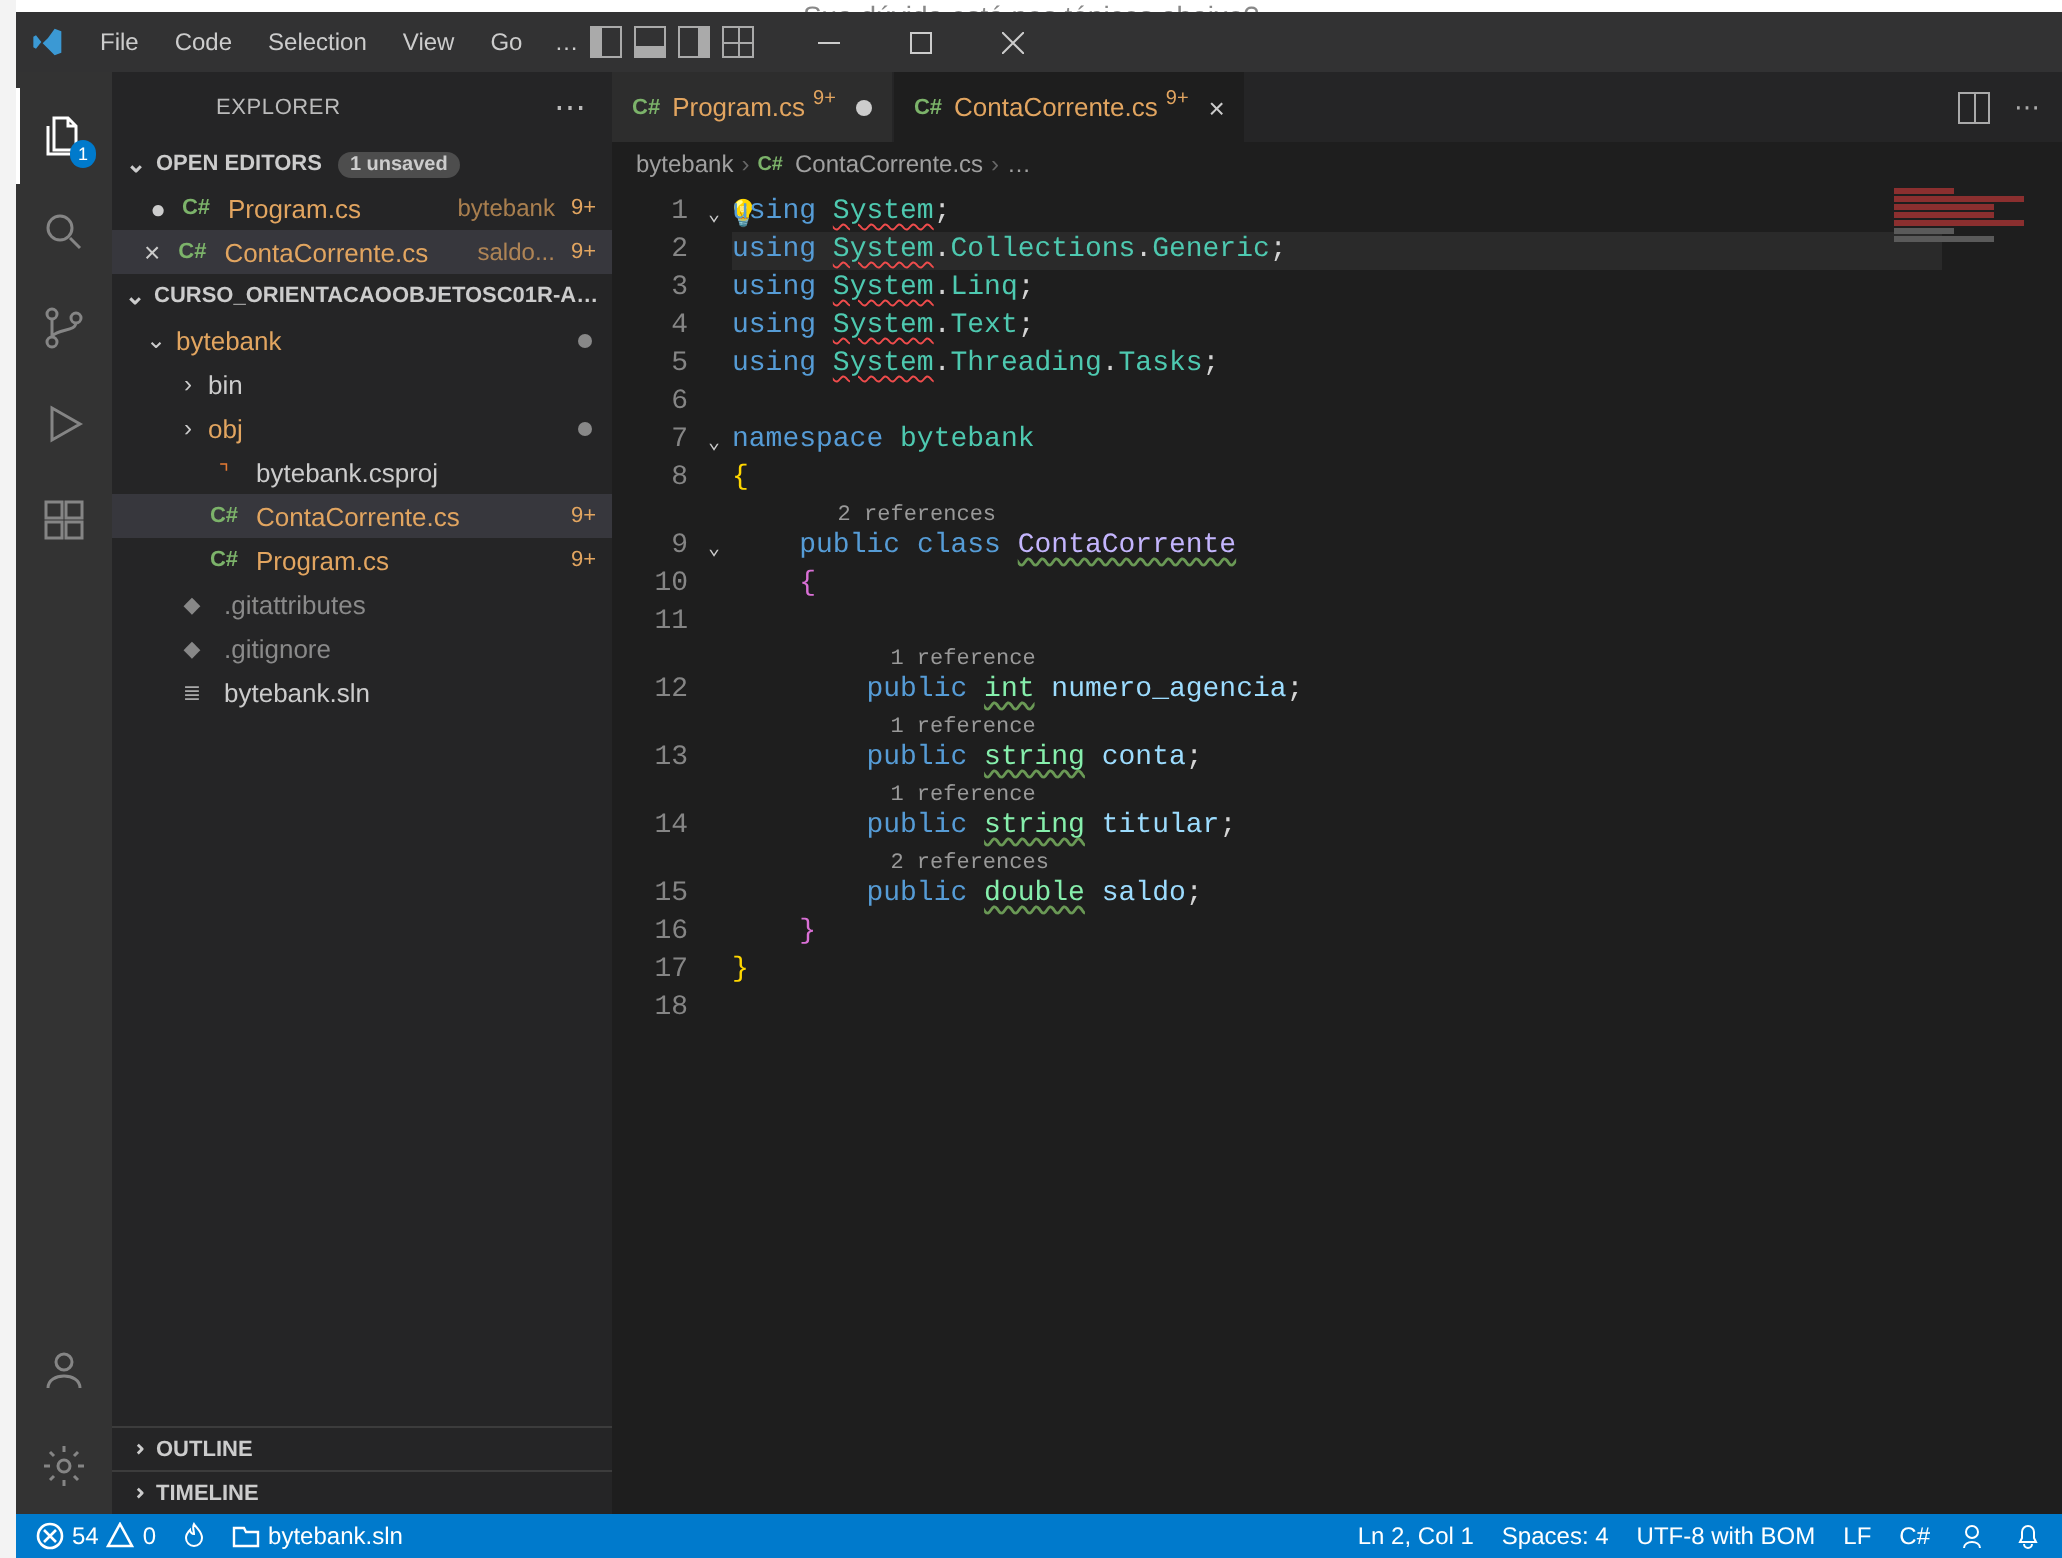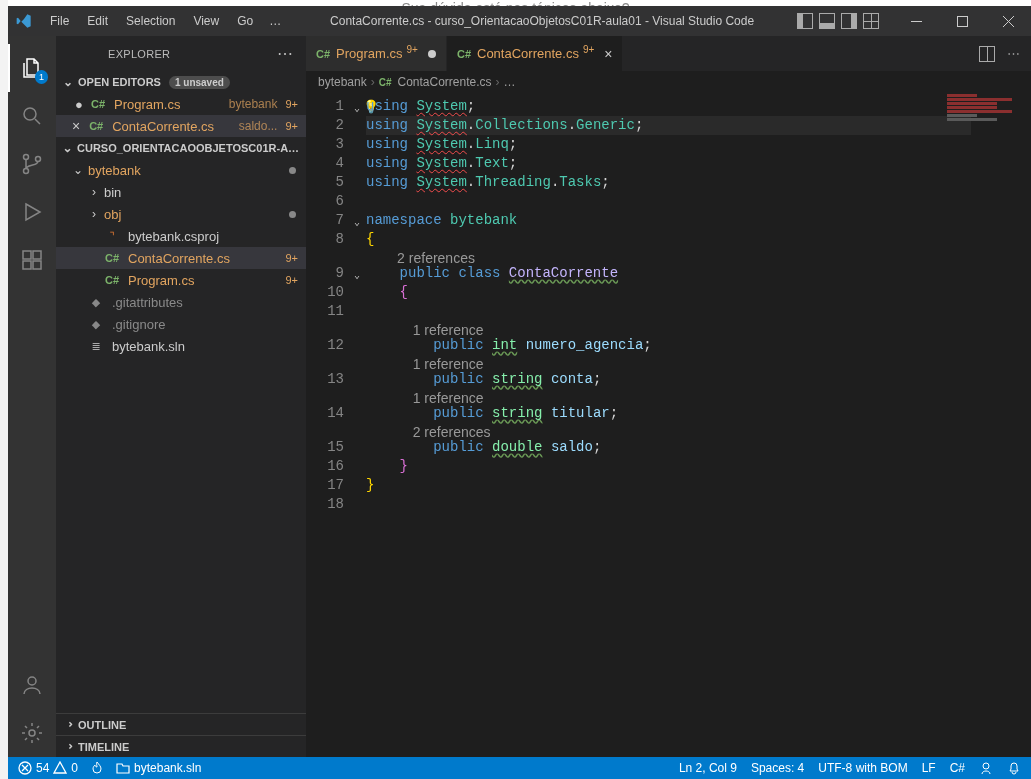--- a/index.html
+++ b/index.html
@@ -83,21 +83,21 @@
 .breadcrumb .sep { color:#666; }
 .breadcrumb .cs-small { color:#7cb36a; font-size:10px; font-weight:700; margin-right:2px;}
 
 .editor { flex:1; position:relative; font-family:Consolas, "Courier New", monospace; font-size:14px; line-height:19px; }
 .gutter { position:absolute; left:0; top:0; bottom:0; width:56px; text-align:right; color:#858585; padding-top:4px; }
 .gutter .ln { height:19px; padding-right:18px; position:relative; }
 .gutter .fold { position:absolute; right:2px; top:2px; color:#ccc; font-size:10px; transform:rotate(0); }
 .gutter .bulb { position:absolute; right:-18px; top:1px; font-size:13px;}
 .code { position:absolute; left:60px; right:60px; top:4px; white-space:pre; }
 .code .line { height:19px; }
-.code .codelens { height:15px; font-size:14px; color:#999; padding-left:0; font-family:Liberation Sans, sans-serif;}
+.code .codelens { height:15px; font-size:11px; color:#999; padding-left:0; font-family:Liberation Mono, monospace;}
 .squiggle { text-decoration: underline wavy #f14c4c; text-decoration-thickness:1px; text-underline-offset:2px; }
 .sq-green { text-decoration: underline wavy #6a9955; text-underline-offset:2px;}
 .kw { color:#569cd6; }
 .cls { color:#c4b5fd; }
 .punc { color:#d4d4d4; }
 .ns { color:#4ec9b0; }
 .id { color:#9cdcfe; }
 .type { color:#86efac; }
 .br { color:#ffd700; }
 .br2 { color:#da70d6; }
@@ -127,27 +127,26 @@
 
 <div class="behind">Sua dúvida está nos tónicos abaixo?</div>
 <div class="left-edge"></div>
 
 <div class="titlebar">
   <svg class="logo-vs" viewBox="0 0 24 24">
       <path fill="#3b99d4" d="M17 2l5 2v16l-5 2-9-9 4-4zM3 7l4 5-4 5-2-1V8z"></path>
     </svg>
   <div class="menu">
     <div class="menu-item">File</div>
-    <div class="menu-item">Edit</div>
+    <div class="menu-item">Code</div>
     <div class="menu-item">Selection</div>
     <div class="menu-item">View</div>
     <div class="menu-item">Go</div>
     <div class="menu-dots">…</div>
   </div>
-  <div class="title-text">ContaCorrente.cs - curso_OrientacaoObjetosC01R-aula01 - Visual Studio Code</div>
   <div class="layout-icons">
     <span class="layout-icon left"></span>
     <span class="layout-icon bottom"></span>
     <span class="layout-icon right"></span>
     <span class="layout-icon grid"></span>
   </div>
   <div class="win-controls">
     <div class="wc">
         <svg viewBox="0 0 11 11">
           <rect y="5" width="11" height="1" fill="#ccc"></rect>
@@ -392,21 +391,21 @@
         </svg>
     </div>
     <div class="sb-item">
       <svg width="14" height="14" viewBox="0 0 14 14">
           <path d="M1 3h5l1 2h6v7H1z" fill="none" stroke="#fff" stroke-width="1.2"></path>
         </svg>
       <span>bytebank.sln</span>
     </div>
   </div>
   <div class="right-group">
-    <div class="sb-item">Ln 2, Col 9</div>
+    <div class="sb-item">Ln 2, Col 1</div>
     <div class="sb-item">Spaces: 4</div>
     <div class="sb-item">UTF-8 with BOM</div>
     <div class="sb-item">LF</div>
     <div class="sb-item">C#</div>
     <div class="sb-item">
       <svg width="14" height="14" viewBox="0 0 14 14">
           <circle cx="7" cy="5" r="3" fill="none" stroke="#fff"></circle>
           <path d="M3 13c0-2 2-3 4-3s4 1 4 3" fill="none" stroke="#fff"></path>
         </svg>
     </div>

